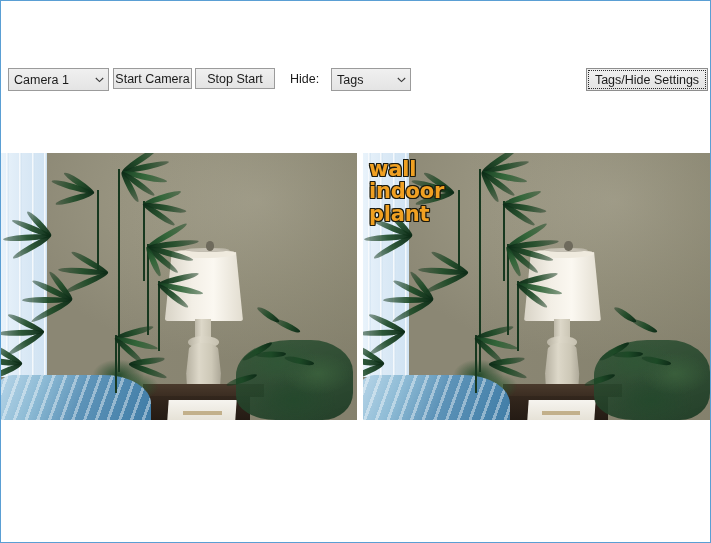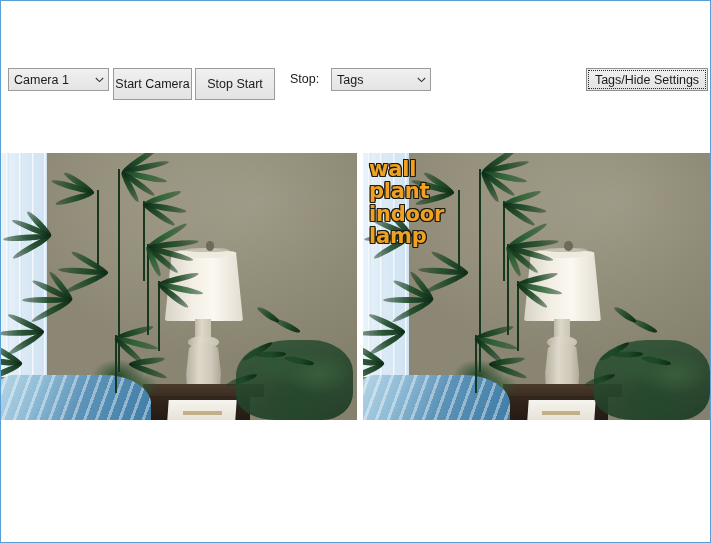--- a/index.html
+++ b/index.html
@@ -107,21 +107,21 @@
     width: 17px;
     height: 21px;
     display: flex;
     align-items: center;
     justify-content: center;
     flex: 0 0 auto;
   }
 
   .pushbtn {
     position: absolute;
-    height: 32px;
+    height: 21px;
     background: linear-gradient(to bottom, #f0f0f0 0%, #e3e3e3 100%);
     border: 1px solid #9b9b9b;
     font-size: 12.5px;
     color: #1a1a1a;
     font-family: "Liberation Sans", sans-serif;
     display: flex;
     align-items: center;
     justify-content: center;
     cursor: default;
     white-space: nowrap;
@@ -131,21 +131,21 @@
   #mode-label {
     position: absolute;
     left: 289px;
     top: 41px;
     font-size: 12.5px;
     color: #1a1a1a;
     white-space: nowrap;
   }
 
   #camera-select { left: 7px;  top: 37px; width: 101px; }
-  #mode-select   { left: 330px; top: 37px; width: 100px; gap: 20px; }
+  #mode-select   { left: 330px; top: 37px; width: 80px; gap: 20px; }
   #start-camera-button { left: 112px; top: 37px; width: 79px; }
   #stop-camera-button  { left: 194px; top: 37px; width: 80px; }
 
   #show-hide-settings-button {
     left: 585px; top: 37px; width: 122px;
     position: absolute;
     height: 23px;
     background: linear-gradient(to bottom, #f0f0f0 0%, #e3e3e3 100%);
     border: 1px solid #8e8e8e;
     font-size: 12.5px;
@@ -429,21 +429,21 @@
       <span class="combo-arrow">
         <svg width="9" height="6" viewBox="0 0 9 6">
             <path d="M0.8 1 L4.5 4.6 L8.2 1" fill="none" stroke="#3a3a3a" stroke-width="1.1"></path>
           </svg>
       </span>
     </div>
 
     <div class="pushbtn" id="start-camera-button">Start Camera</div>
     <div class="pushbtn" id="stop-camera-button">Stop Start</div>
 
-    <span id="mode-label">Stop:</span>
+    <span id="mode-label">Hide:</span>
 
     <div class="combo" id="mode-select">
       <span class="combo-text">Tags</span>
       <span class="combo-arrow">
         <svg width="9" height="6" viewBox="0 0 9 6">
             <path d="M0.8 1 L4.5 4.6 L8.2 1" fill="none" stroke="#3a3a3a" stroke-width="1.1"></path>
           </svg>
       </span>
     </div>
 
@@ -617,20 +617,19 @@
             <div class="frond dk" style="left: 80%; top: 74%; width: 30px; transform: rotate(178deg);"></div>
             <div class="frond dk" style="left: 84%; top: 66%; width: 28px; transform: rotate(206deg);"></div>
             <div class="frond dk" style="left: 72%; top: 82%; width: 32px; transform: rotate(162deg);"></div>
             <div class="frond dk" style="left: 88%; top: 78%; width: 30px; transform: rotate(192deg);"></div>
             <div class="frond dk" style="left: 78%; top: 62%; width: 26px; transform: rotate(214deg);"></div>
           </div>
       </div>
 
       <div id="tag-overlay">
           <div class="tag-line">wall</div>
+          <div class="tag-line">indoor</div>
           <div class="tag-line">plant</div>
-          <div class="tag-line">indoor</div>
-          <div class="tag-line">lamp</div>
         </div>
     </div>
 
   </div>
 </div>
 
 </body></html>

